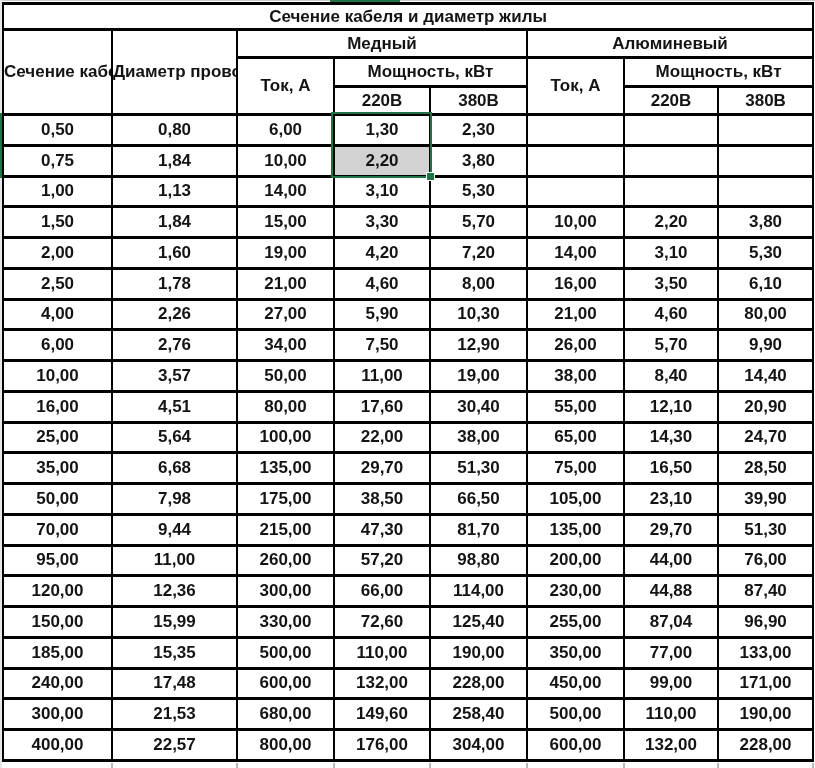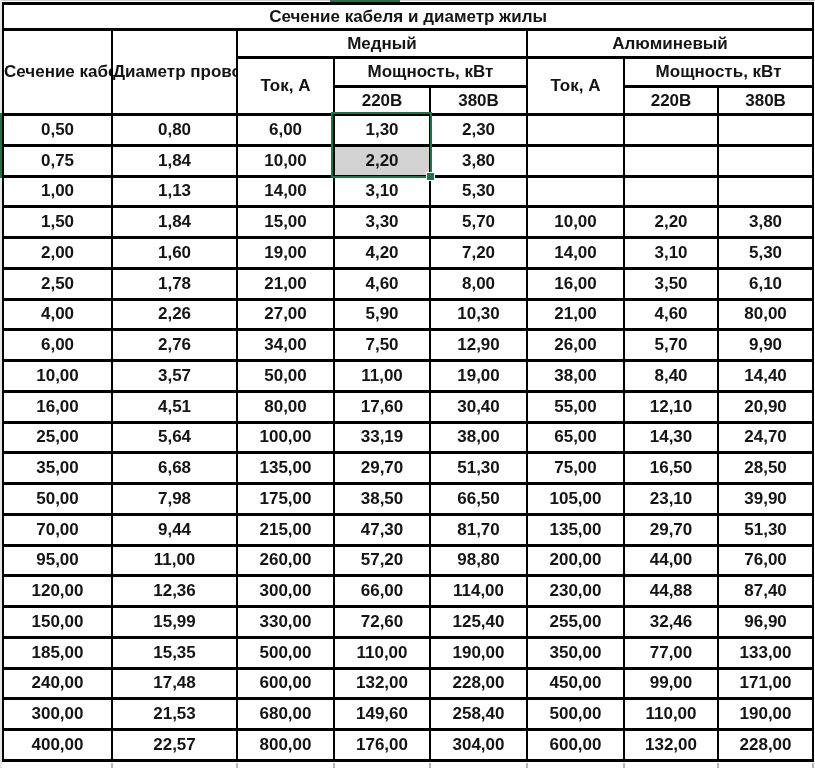--- a/index.html
+++ b/index.html
@@ -222,21 +222,21 @@
           <td>17,60</td>
           <td>30,40</td>
           <td>55,00</td>
           <td>12,10</td>
           <td>20,90</td>
         </tr>
         <tr>
           <td>25,00</td>
           <td>5,64</td>
           <td>100,00</td>
-          <td>33,19</td>
+          <td>22,00</td>
           <td>38,00</td>
           <td>65,00</td>
           <td>14,30</td>
           <td>24,70</td>
         </tr>
         <tr>
           <td>35,00</td>
           <td>6,68</td>
           <td>135,00</td>
           <td>29,70</td>
@@ -285,21 +285,21 @@
           <td>44,88</td>
           <td>87,40</td>
         </tr>
         <tr>
           <td>150,00</td>
           <td>15,99</td>
           <td>330,00</td>
           <td>72,60</td>
           <td>125,40</td>
           <td>255,00</td>
-          <td>32,46</td>
+          <td>87,04</td>
           <td>96,90</td>
         </tr>
         <tr>
           <td>185,00</td>
           <td>15,35</td>
           <td>500,00</td>
           <td>110,00</td>
           <td>190,00</td>
           <td>350,00</td>
           <td>77,00</td>

